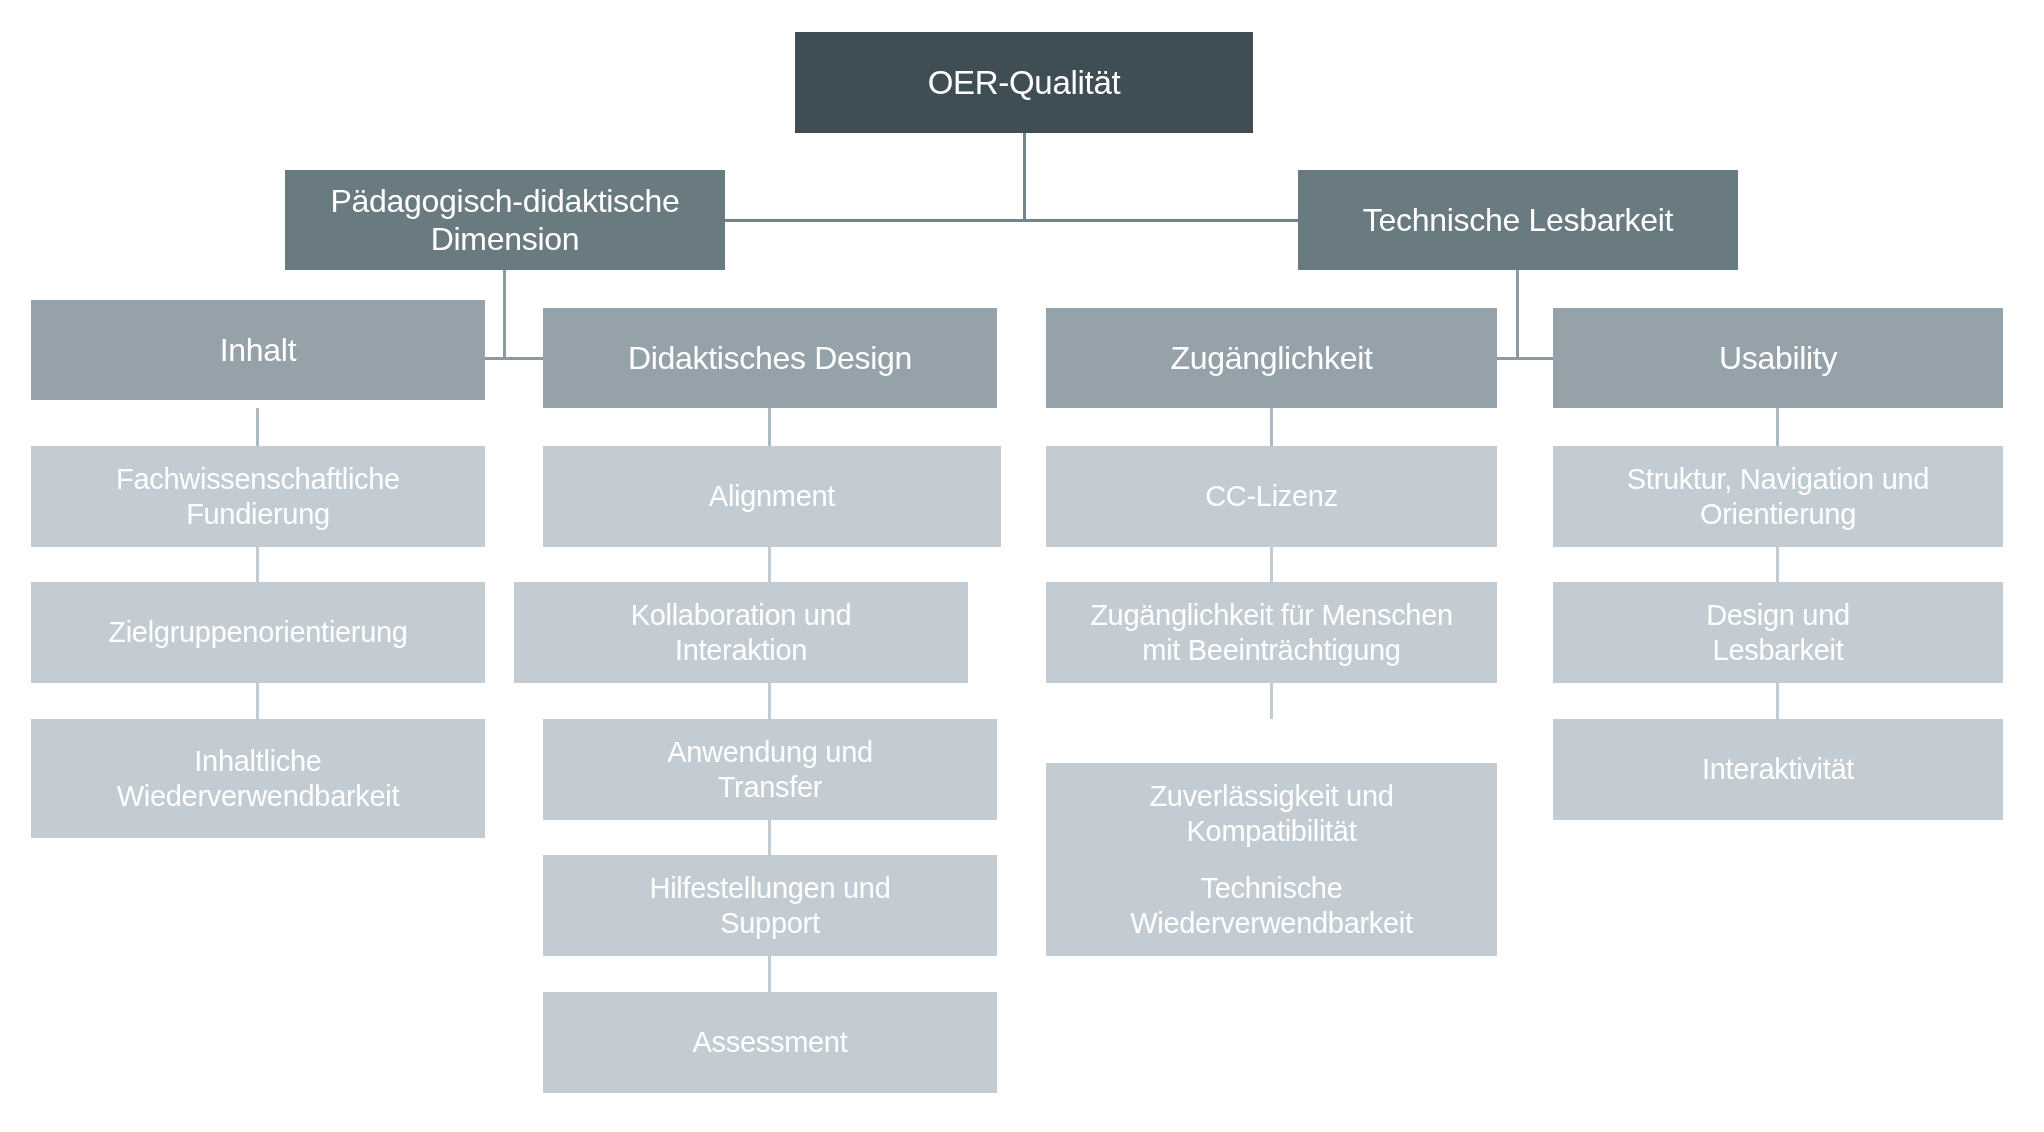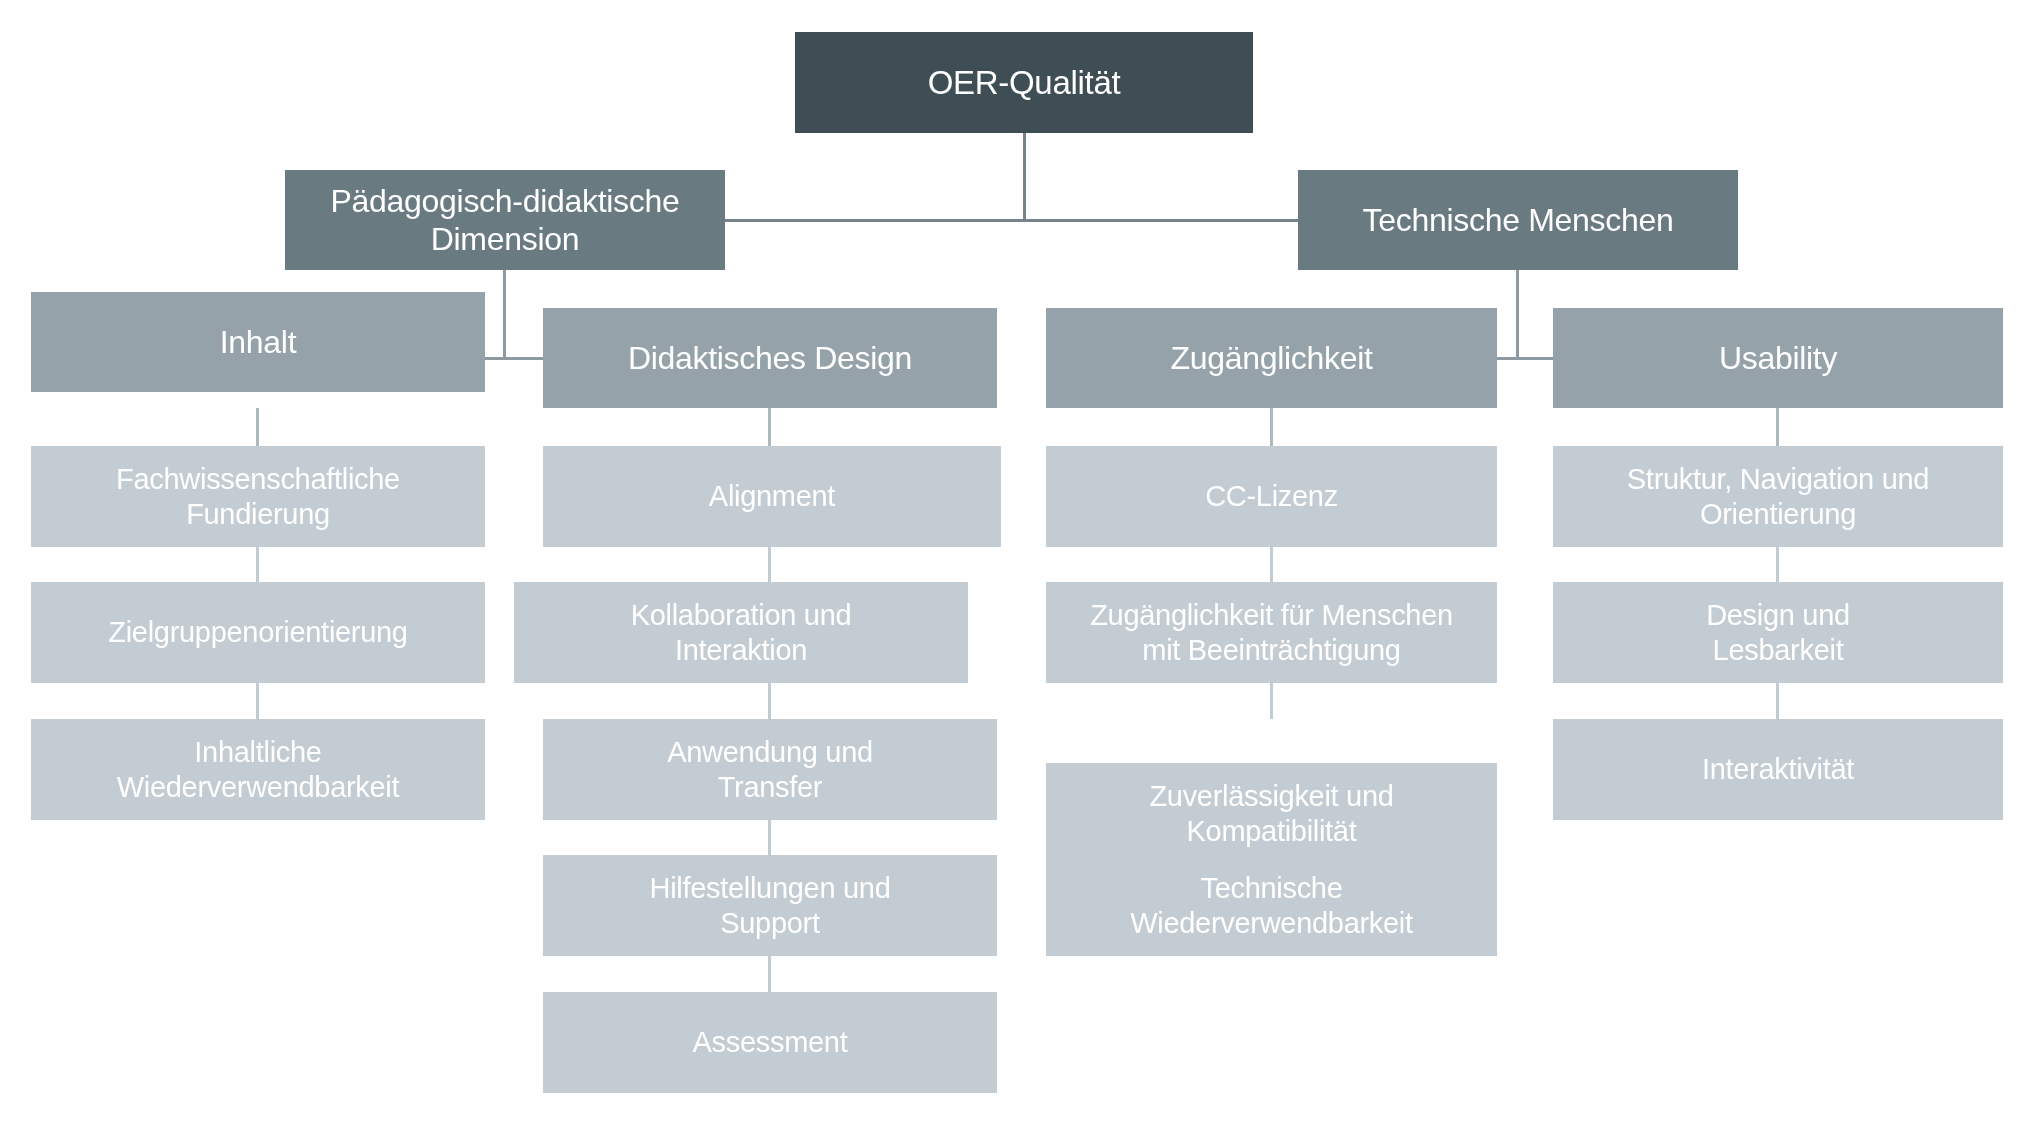--- a/index.html
+++ b/index.html
@@ -69,31 +69,31 @@
   <div class="connector c-leaf" style="left:1270px; top:820px; width:3px; height:35px;"></div>
 
   <div class="connector c-branch" style="left:1776px; top:408px; width:3px; height:38px;"></div>
   <div class="connector c-leaf" style="left:1776px; top:547px; width:3px; height:35px;"></div>
   <div class="connector c-leaf" style="left:1776px; top:683px; width:3px; height:36px;"></div>
 
   <div class="node lvl1" style="left:795px; top:32px; width:458px; height:101px;">OER-Qualität</div>
 
   <div class="node lvl2" style="left:285px; top:170px; width:440px; height:100px;">Pädagogisch-didaktische
 Dimension</div>
-  <div class="node lvl2" style="left:1298px; top:170px; width:440px; height:100px;">Technische Menschen</div>
+  <div class="node lvl2" style="left:1298px; top:170px; width:440px; height:100px;">Technische Lesbarkeit</div>
 
-  <div class="node lvl3" style="left:31px; top:292px; width:454px; height:100px;">Inhalt</div>
+  <div class="node lvl3" style="left:31px; top:300px; width:454px; height:100px;">Inhalt</div>
   <div class="node lvl3" style="left:543px; top:308px; width:454px; height:100px;">Didaktisches Design</div>
   <div class="node lvl3" style="left:1046px; top:308px; width:451px; height:100px;">Zugänglichkeit</div>
   <div class="node lvl3" style="left:1553px; top:308px; width:450px; height:100px;">Usability</div>
 
   <div class="node lvl4" style="left:31px; top:446px; width:454px; height:101px;text-align:center;">Fachwissenschaftliche
 Fundierung</div>
   <div class="node lvl4" style="left:31px; top:582px; width:454px; height:101px;">Zielgruppenorientierung</div>
-  <div class="node lvl4" style="left:31px; top:719px; width:454px; height:101px;">Inhaltliche
+  <div class="node lvl4" style="left:31px; top:719px; width:454px; height:119px;">Inhaltliche
 Wiederverwendbarkeit</div>
 
   <div class="node lvl4" style="left:543px; top:446px; width:458px; height:101px;">Alignment</div>
   <div class="node lvl4" style="left:514px; top:582px; width:454px; height:101px;">Kollaboration und
 Interaktion</div>
   <div class="node lvl4" style="left:543px; top:719px; width:454px; height:101px;">Anwendung und
 Transfer</div>
   <div class="node lvl4" style="left:543px; top:855px; width:454px; height:101px;">Hilfestellungen und
 Support</div>
   <div class="node lvl4" style="left:543px; top:992px; width:454px; height:101px;">Assessment</div>

